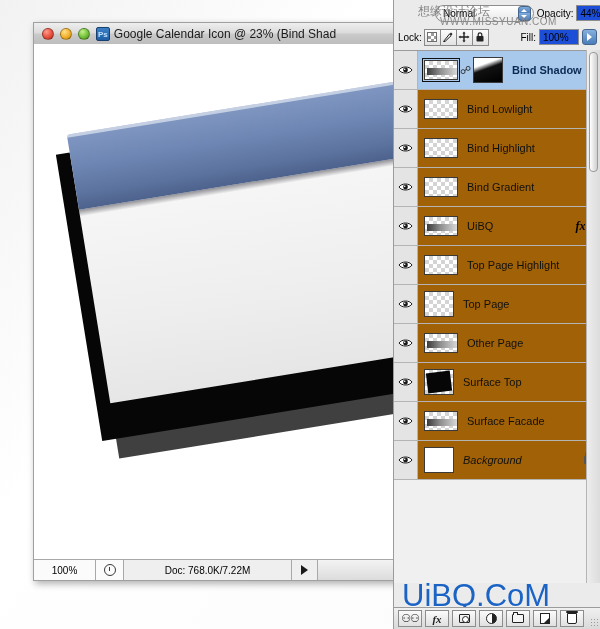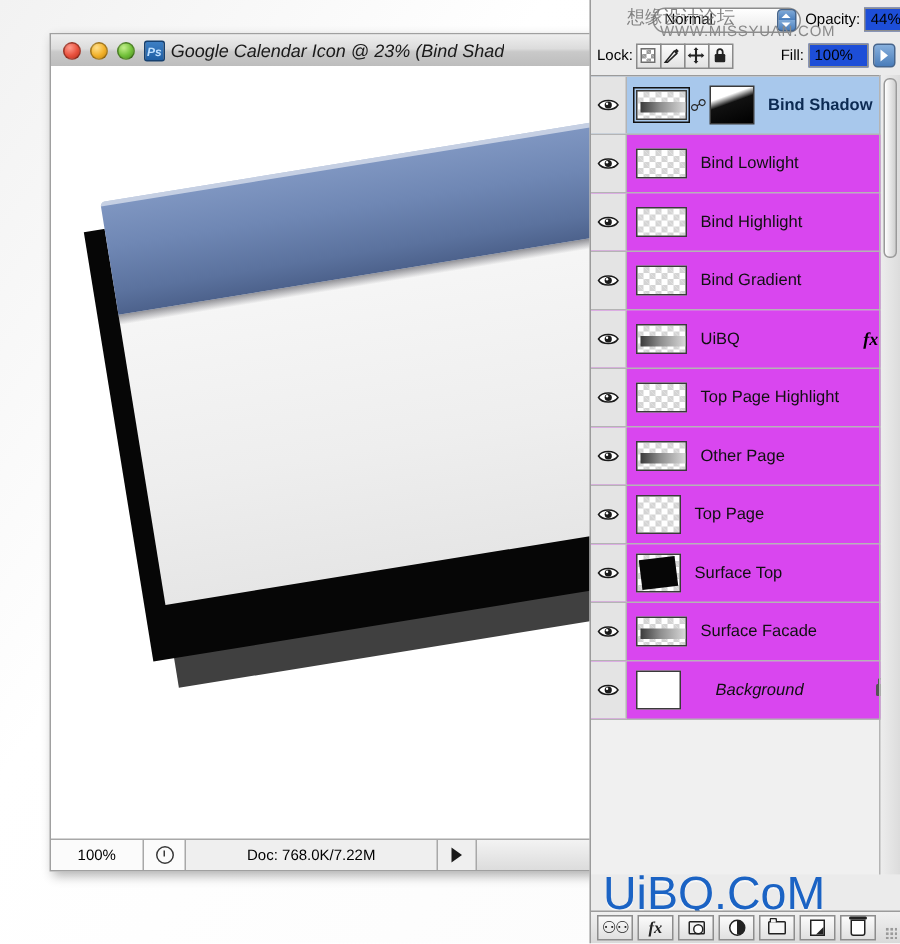--- a/index.html
+++ b/index.html
@@ -62,21 +62,20 @@
 
   #title-center {
     position: absolute;
     left: 0; right: 0;
     text-align: center;
     display: flex;
     align-items: flex-start;
     justify-content: center;
     gap: 4px;
     pointer-events: none;
-    font-style: italic;
   }
   #ps-icon {
     width: 14px; height: 14px;
     border-radius: 2px;
     background: linear-gradient(to bottom, #3d7fc4 0%, #1f5fa5 100%);
     border: 1px solid #16406f;
     color: #bfe0ff;
     font-size: 8px;
     font-weight: bold;
     line-height: 13px;
@@ -338,21 +337,21 @@
     background: #f0f0f0;
     overflow: hidden;
     border-top: 1px solid #9b9b9b;
     box-sizing: border-box;
   }
   .layer-row {
     height: 39px;
     display: flex;
     align-items: center;
     border-bottom: 1px solid #b4b4b4;
-    background: #d946ef;
+    background: #a16207;
     position: relative;
     box-sizing: border-box;
   }
   .layer-row.selected { background: #a8c8ec; }
   .eye-cell {
     width: 24px;
     height: 100%;
     display: flex; align-items: center; justify-content: center;
     border-right: 1px solid #b4b4b4;
     background: #e4e4e4;
@@ -420,21 +419,21 @@
 
   .layer-name {
     flex: 1;
     padding-left: 9px;
     font-size: 11px;
     color: #101010;
     white-space: nowrap;
     overflow: hidden;
   }
   .layer-row.selected .layer-name { font-weight: bold; color: #0c2a52; }
-  .layer-name.italic { font-style: italic; margin-left: 14px; }
+  .layer-name.italic { font-style: italic; }
 
   .fx-cell {
     width: 30px;
     display: flex; align-items: center; justify-content: center;
     gap: 3px;
     font-size: 12px;
     font-style: italic;
     font-family: "Liberation Serif", serif;
     font-weight: bold;
     flex: none;
@@ -806,40 +805,40 @@
         <div class="eye-cell">
           <span class="eye">
             <svg width="15" height="10" viewBox="0 0 15 10">
               <path d="M1 5 C3.5 1, 11.5 1, 14 5 C11.5 9, 3.5 9, 1 5 Z" fill="#fff" stroke="#1a1a1a" stroke-width="1"></path>
               <circle cx="7.5" cy="5" r="2.4" fill="#1a1a1a"></circle>
               <circle cx="6.7" cy="4.2" r="0.8" fill="#fff"></circle>
             </svg>
           </span>
         </div>
         <div class="thumbs">
+          <span class="thumb square"></span>
+        </div>
+        <div class="layer-name">Top Page</div>
+      </div>
+      <div class="layer-row">
+        <div class="eye-cell">
+          <span class="eye">
+            <svg width="15" height="10" viewBox="0 0 15 10">
+              <path d="M1 5 C3.5 1, 11.5 1, 14 5 C11.5 9, 3.5 9, 1 5 Z" fill="#fff" stroke="#1a1a1a" stroke-width="1"></path>
+              <circle cx="7.5" cy="5" r="2.4" fill="#1a1a1a"></circle>
+              <circle cx="6.7" cy="4.2" r="0.8" fill="#fff"></circle>
+            </svg>
+          </span>
+        </div>
+        <div class="thumbs">
           <span class="thumb">
             <span class="thumb-streak"></span>
           </span>
         </div>
         <div class="layer-name">Other Page</div>
-      </div>
-      <div class="layer-row">
-        <div class="eye-cell">
-          <span class="eye">
-            <svg width="15" height="10" viewBox="0 0 15 10">
-              <path d="M1 5 C3.5 1, 11.5 1, 14 5 C11.5 9, 3.5 9, 1 5 Z" fill="#fff" stroke="#1a1a1a" stroke-width="1"></path>
-              <circle cx="7.5" cy="5" r="2.4" fill="#1a1a1a"></circle>
-              <circle cx="6.7" cy="4.2" r="0.8" fill="#fff"></circle>
-            </svg>
-          </span>
-        </div>
-        <div class="thumbs">
-          <span class="thumb square"></span>
-        </div>
-        <div class="layer-name">Top Page</div>
       </div>
       <div class="layer-row">
         <div class="eye-cell">
           <span class="eye">
             <svg width="15" height="10" viewBox="0 0 15 10">
               <path d="M1 5 C3.5 1, 11.5 1, 14 5 C11.5 9, 3.5 9, 1 5 Z" fill="#fff" stroke="#1a1a1a" stroke-width="1"></path>
               <circle cx="7.5" cy="5" r="2.4" fill="#1a1a1a"></circle>
               <circle cx="6.7" cy="4.2" r="0.8" fill="#fff"></circle>
             </svg>
           </span>

